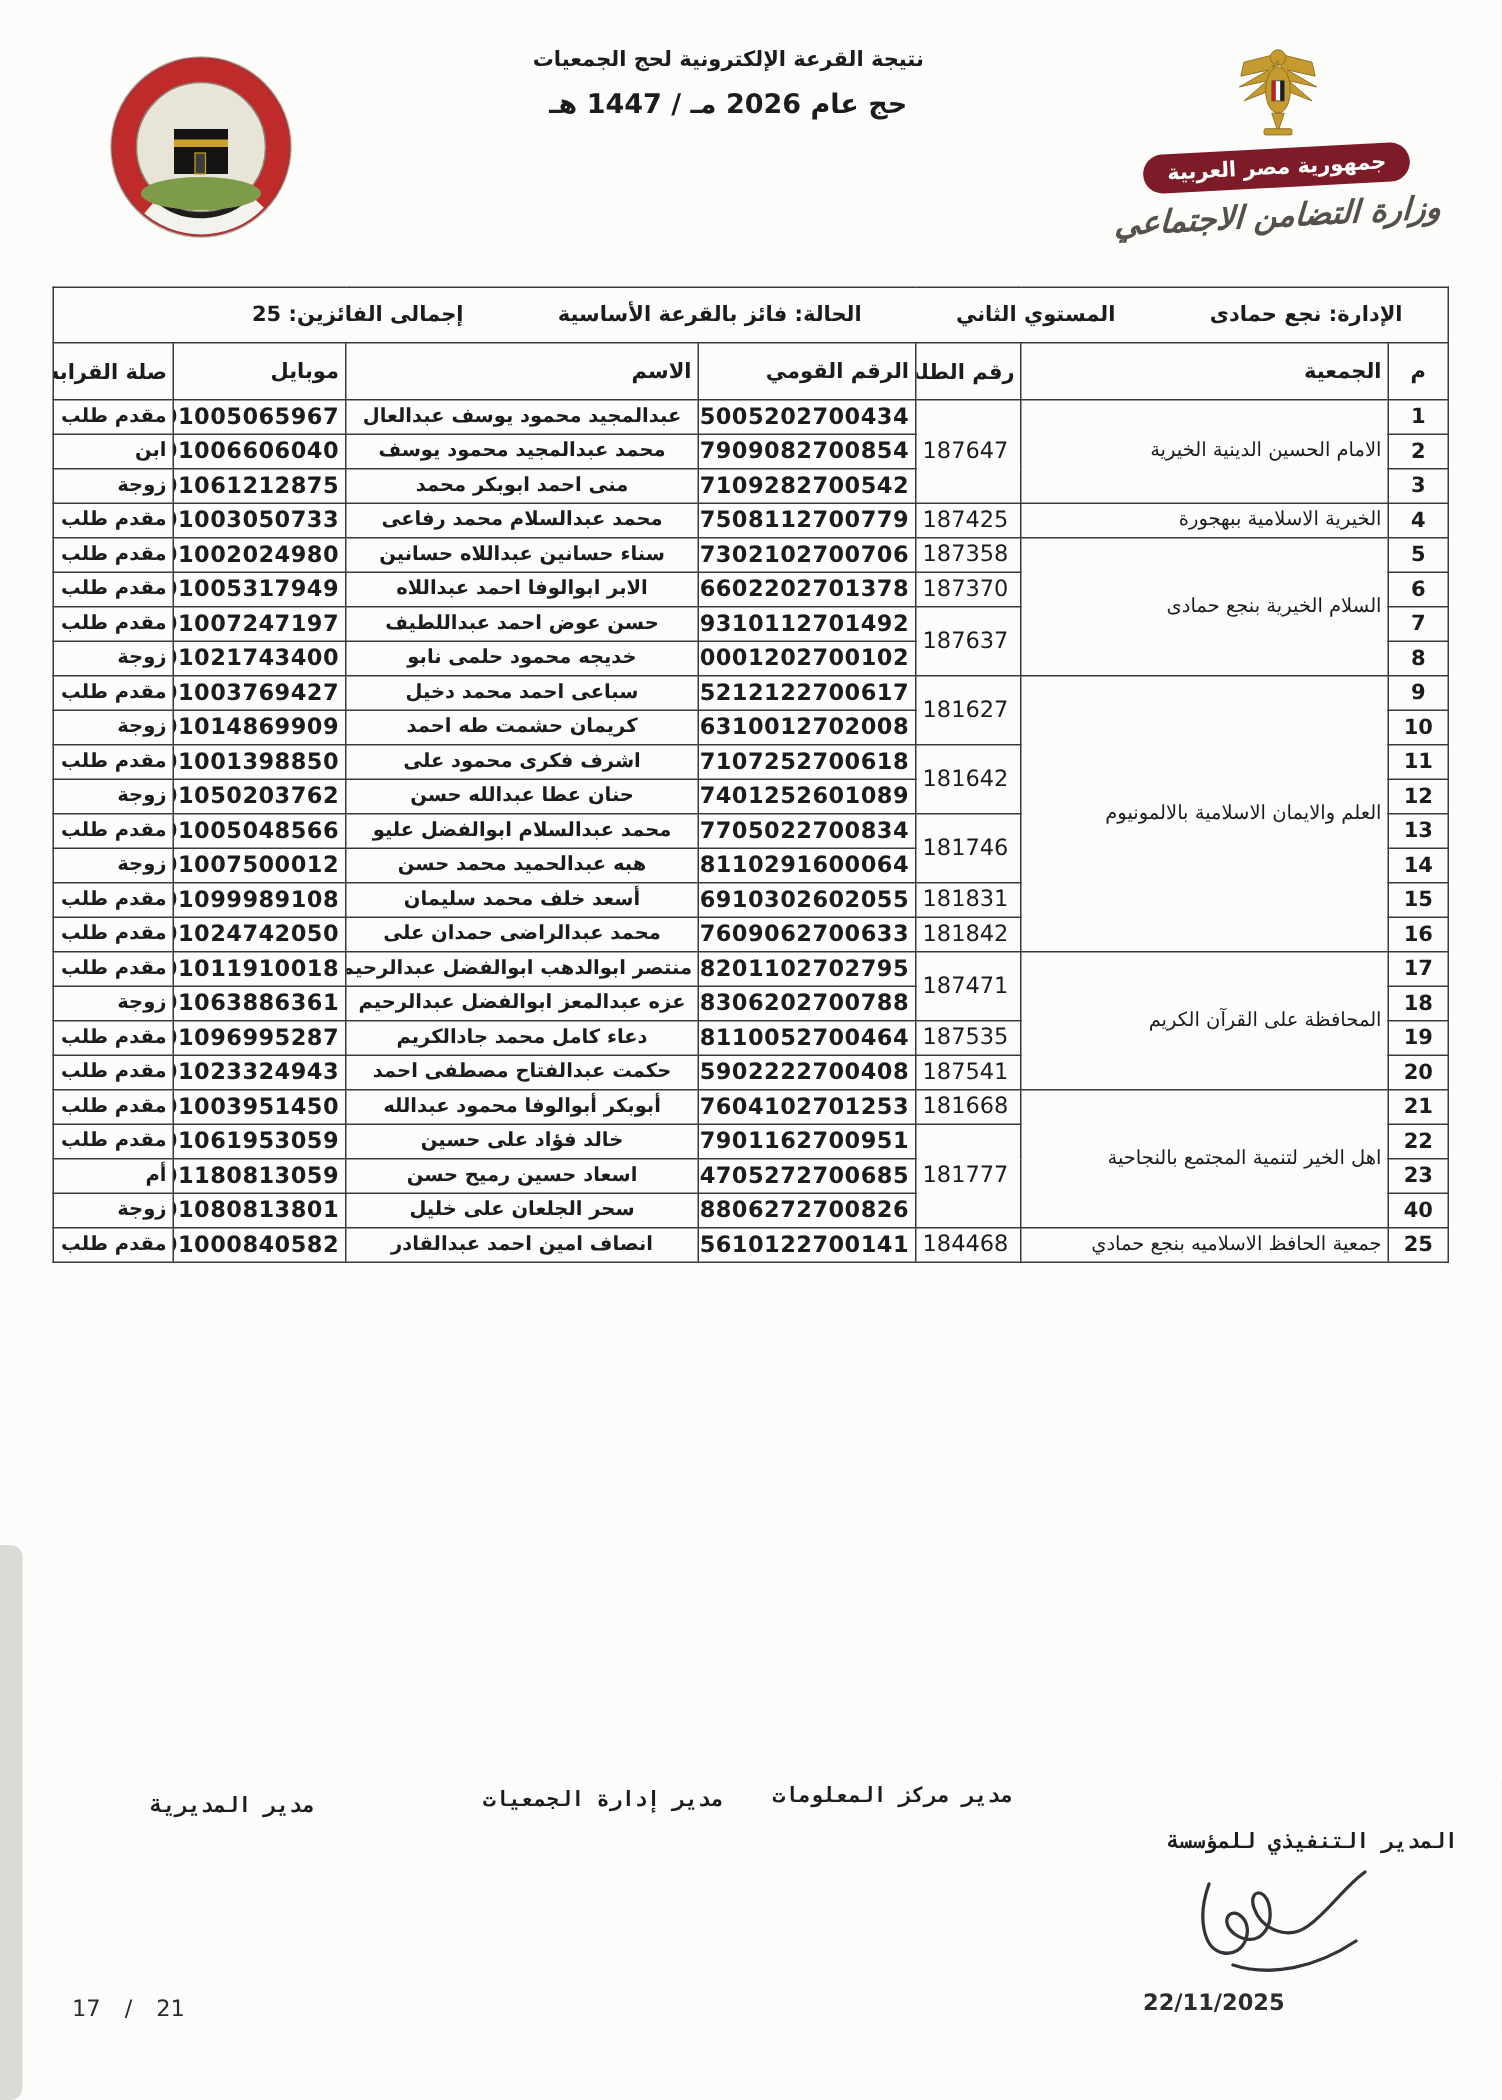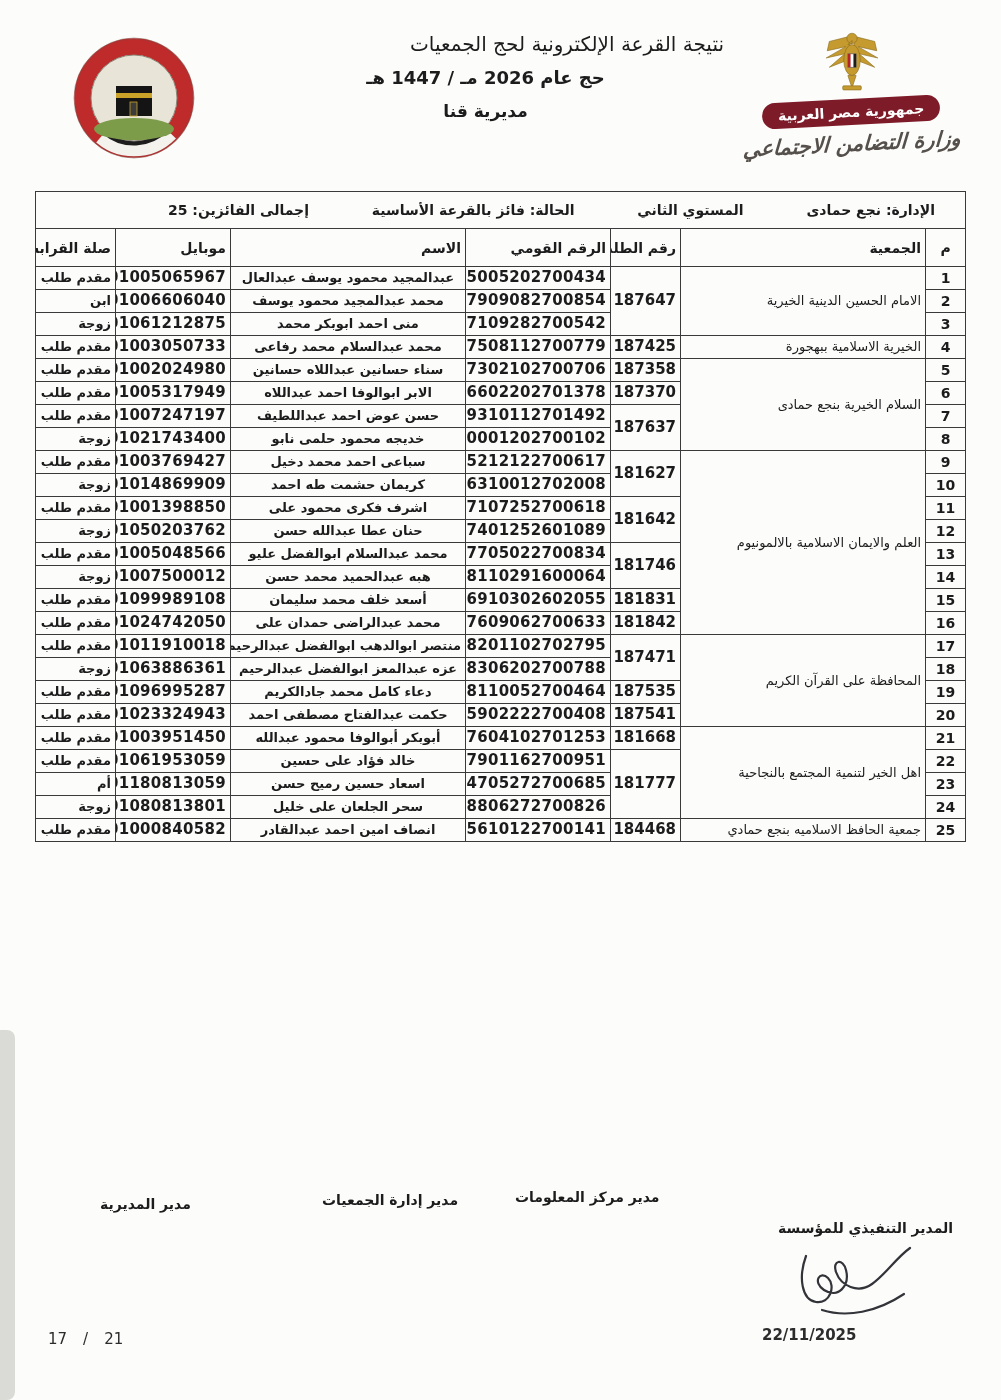--- a/index.html
+++ b/index.html
@@ -55,21 +55,21 @@
     font-style: italic;
     color: #55504b;
     transform: rotate(-3deg) skewX(-6deg);
     white-space: nowrap;
   }
   .title-block {
     flex: 1;
     text-align: center;
     padding-top: 6px;
   }
-  .doc-title   { font-size: 20px; font-weight: normal; text-align: right; }
+  .doc-title   { font-size: 14px; font-weight: bold; }
   .doc-sub     { font-size: 18px; font-weight: bold; margin-top: 11px; }
   .doc-dir     { font-size: 17px; font-weight: bold; margin-top: 13px; }
   .doc-total   { font-size: 16px; font-weight: bold; margin-top: 13px; }
   .seal-block {
     width: 225px;
     flex: none;
     display: flex;
     justify-content: center;
     padding-top: 10px;
   }
@@ -99,31 +99,32 @@
   tr.cols-row th {
     height: 38px;
     font-size: 14px;
     font-weight: bold;
     text-align: right;
   }
   tr.cols-row th.c-num, tr.cols-row th.c-app { text-align: center; }
   tbody td { height: 23px; line-height: 1.05; }
   .c-num    { text-align: center; font-size: 14px; font-weight: bold; }
   .c-assoc  { text-align: right;  font-size: 13px; font-weight: normal; }
-  .c-app    { text-align: left; font-size: 15px; font-weight: bold; }
+  .c-app    { text-align: left; font-size: 15px; font-weight: normal; }
   .c-nid    { text-align: center; font-size: 15px; font-weight: bold; letter-spacing: .3px; }
   .c-name   { text-align: center;  font-size: 13px; font-weight: bold; }
   .c-mobile { text-align: center; font-size: 15px; font-weight: bold; letter-spacing: .3px; }
   .c-rel    { text-align: right;  font-size: 13px; font-weight: bold; }
   
   .sig-label {
     position: absolute;
     font-weight: bold;
     font-size: 14px;
     white-space: nowrap;
+    font-family: Liberation Mono, monospace;
   }
   .lbl-directorate { left: 100px; top: 1196px; }
   .lbl-assoc       { left: 322px; top: 1192px; }
   .lbl-info        { left: 515px; top: 1189px; }
   .lbl-exec        { left: 778px; top: 1220px; }
   .signature {
     position: absolute;
     left: 792px; top: 1238px;
   }
   .doc-date {
@@ -168,21 +169,20 @@
         <rect x="24" y="27" width="2.6" height="13" fill="#b32424"></rect>
         <rect x="29.4" y="27" width="2.6" height="13" fill="#1d1d1d"></rect>
       </svg>
       <div class="republic-banner">جمهورية مصر العربية</div>
       <div class="ministry-name">وزارة التضامن الاجتماعي</div>
     </div>
 
     <div class="title-block">
       <div class="doc-title">نتيجة القرعة الإلكترونية لحج الجمعيات</div>
       <div class="doc-sub">حج عام 2026 مـ / 1447 هـ</div>
-      <div class="doc-dir">مديرية قنا</div>
     </div>
 
     <div class="seal-block">
       <svg width="125" height="125" viewBox="0 0 125 125">
         <circle cx="62" cy="62" r="60" fill="#f3efe6" stroke="#b5b0a6"></circle>
         <circle cx="62" cy="62" r="51" fill="none" stroke="#bf2a2a" stroke-width="16"></circle>
         <circle cx="62" cy="62" r="51" fill="none" stroke="#f4f2ec" stroke-width="16" pathLength="100" stroke-dasharray="24 76" transform="rotate(44 62 62)"></circle>
         <circle cx="62" cy="62" r="45" fill="none" stroke="#1d1d1d" stroke-width="5" pathLength="100" stroke-dasharray="24 76" transform="rotate(44 62 62)"></circle>
         <circle cx="62" cy="62" r="43" fill="#e9e4d8" stroke="#8a8577"></circle>
         <ellipse cx="62" cy="93" rx="40" ry="11" fill="#7d9c4a"></ellipse>
@@ -403,21 +403,21 @@
           <td class="c-rel">مقدم طلب</td>
         </tr>
         <tr>
           <td class="c-num">23</td>
           <td class="c-nid">24705272700685</td>
           <td class="c-name">اسعاد حسين رميح حسن</td>
           <td class="c-mobile">01180813059</td>
           <td class="c-rel">أم</td>
         </tr>
         <tr>
-          <td class="c-num">24</td>
+          <td class="c-num">40</td>
           <td class="c-nid">28806272700826</td>
           <td class="c-name">سحر الجلعان على خليل</td>
           <td class="c-mobile">01080813801</td>
           <td class="c-rel">زوجة</td>
         </tr>
         <tr>
           <td class="c-num">25</td>
           <td class="c-assoc">جمعية الحافظ الاسلاميه بنجع حمادي</td>
           <td class="c-app">184468</td>
           <td class="c-nid">25610122700141</td>

